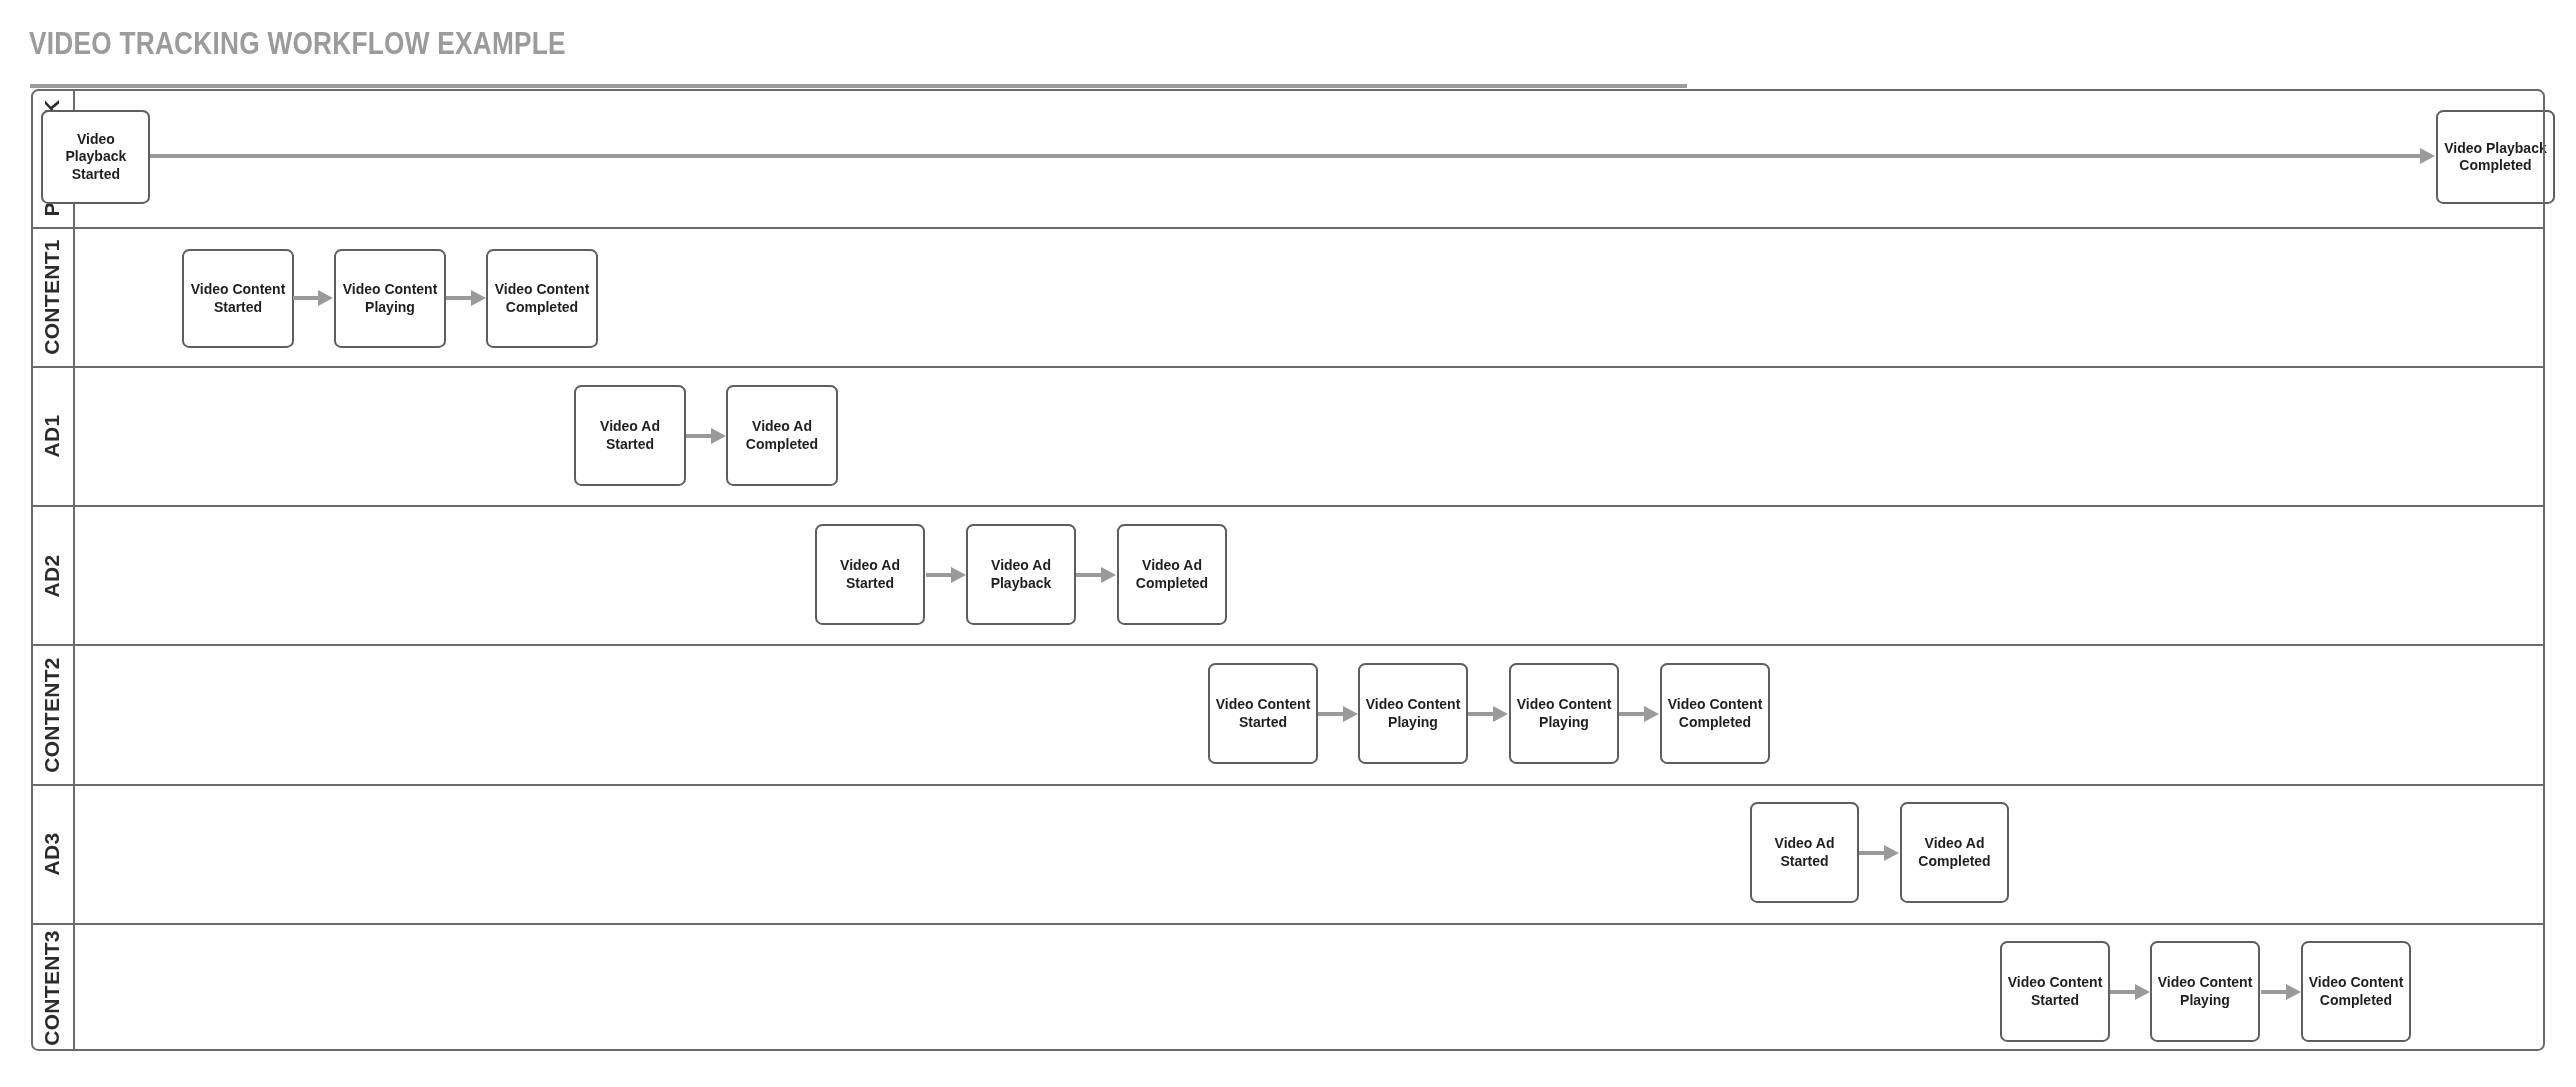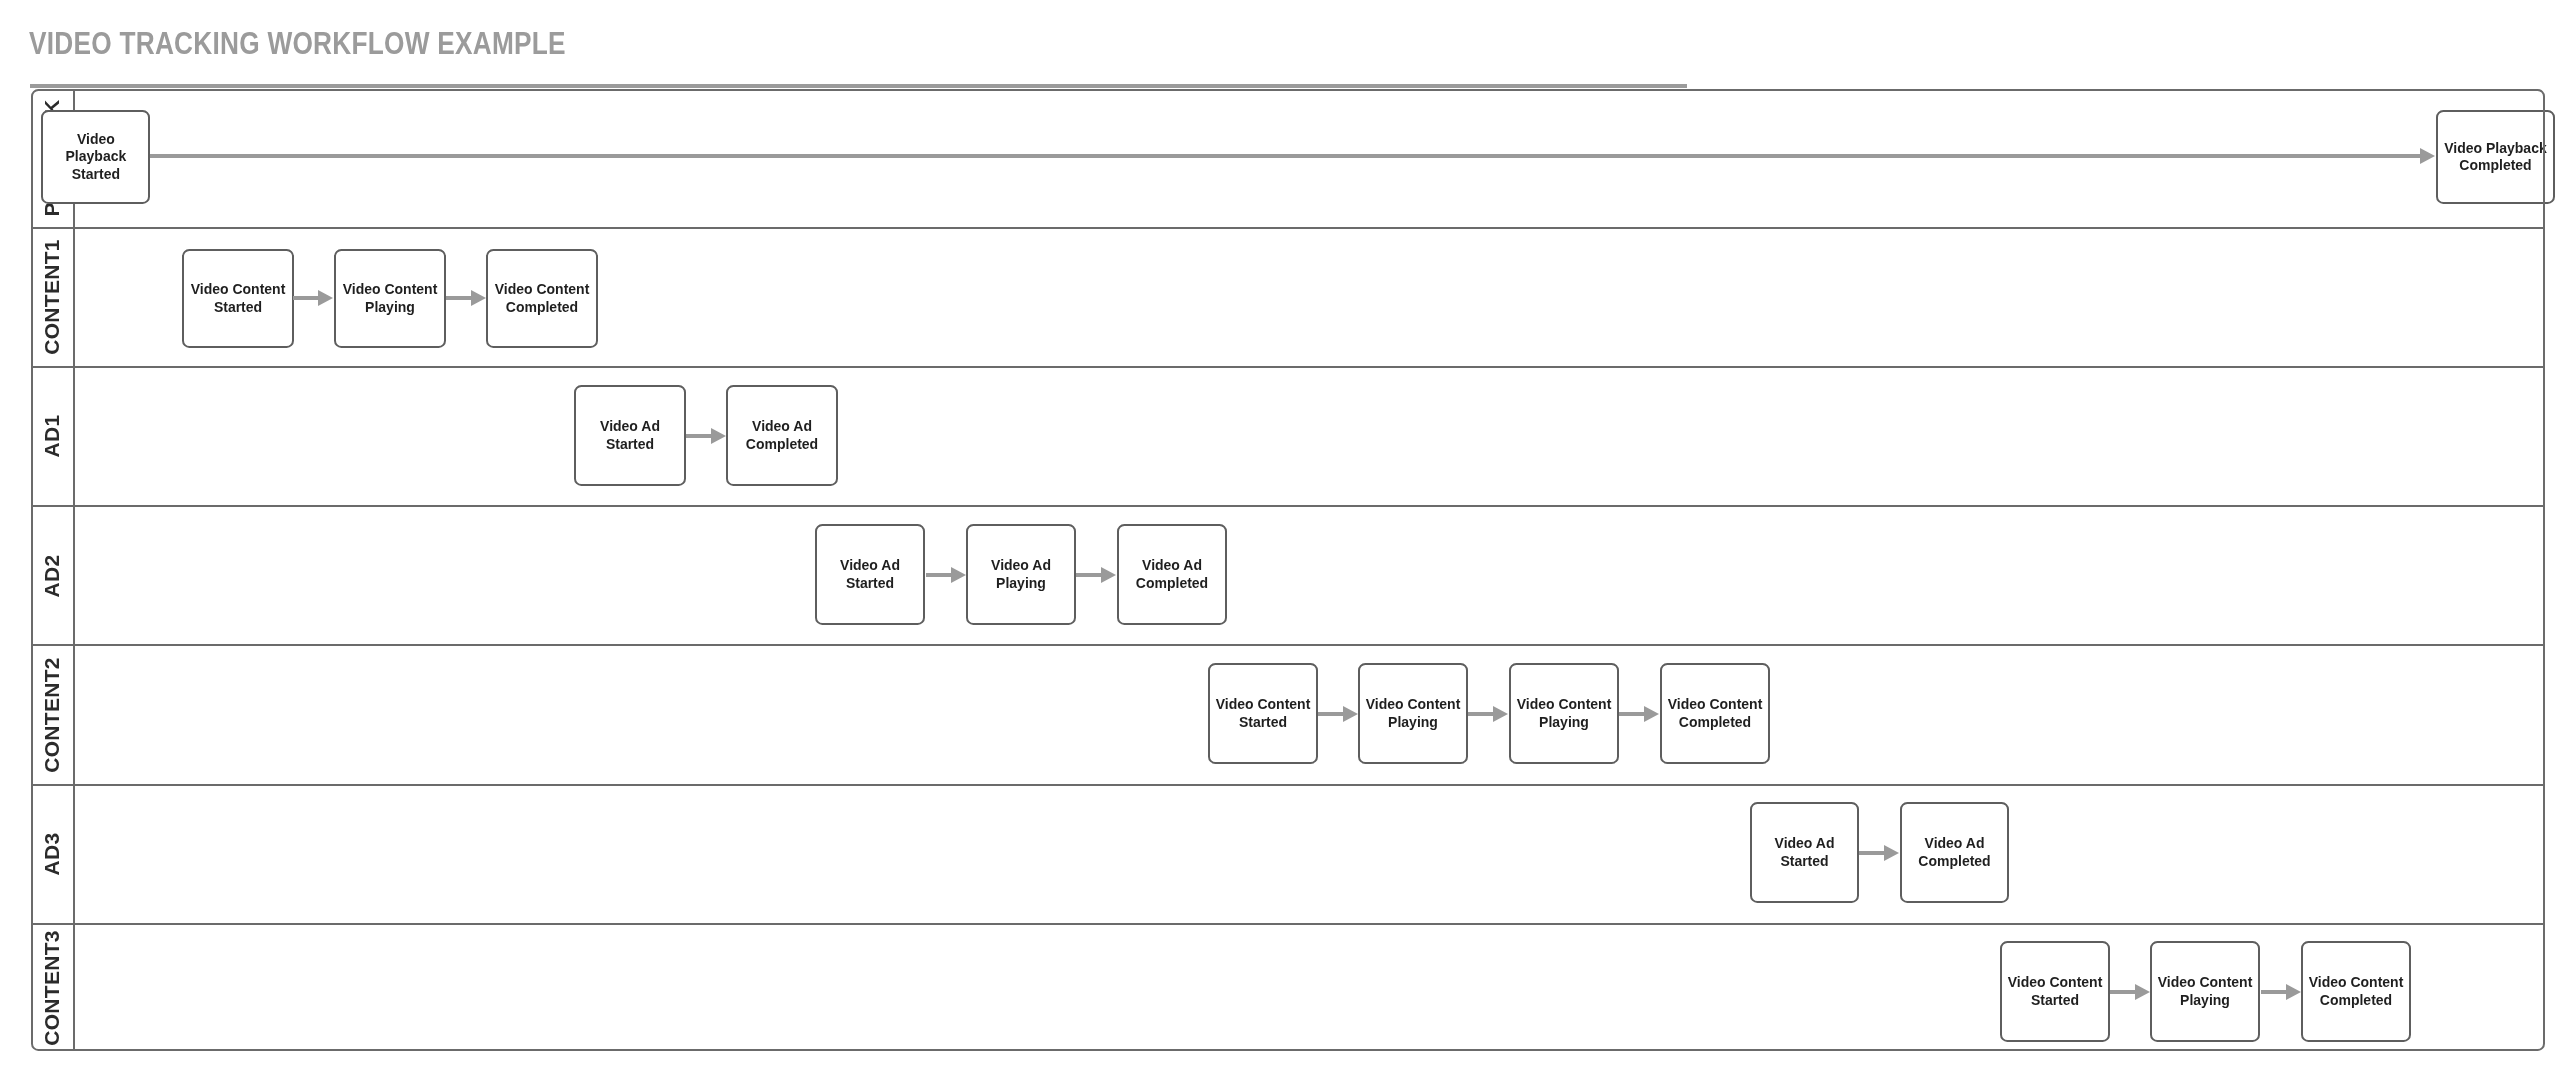--- a/index.html
+++ b/index.html
@@ -260,21 +260,21 @@
     <div>
       <span>Video Ad Started</span>
     </div>
   </div>
   <div class="arrow" style="left:895px;top:484px;width:41px;">
     <div class="shaft" style="width:25px;"></div>
     <div class="head" style="left:25px;"></div>
   </div>
   <div class="task" style="left:935px;top:435px;width:110px;height:101px;">
     <div>
-      <span>Video Ad Playing</span>
+      <span>Video Ad Playback</span>
     </div>
   </div>
   <div class="arrow" style="left:1045px;top:484px;width:41px;">
     <div class="shaft" style="width:25px;"></div>
     <div class="head" style="left:25px;"></div>
   </div>
   <div class="task" style="left:1086px;top:435px;width:110px;height:101px;">
     <div>
       <span>Video Ad</span>
       <span>Completed</span>

